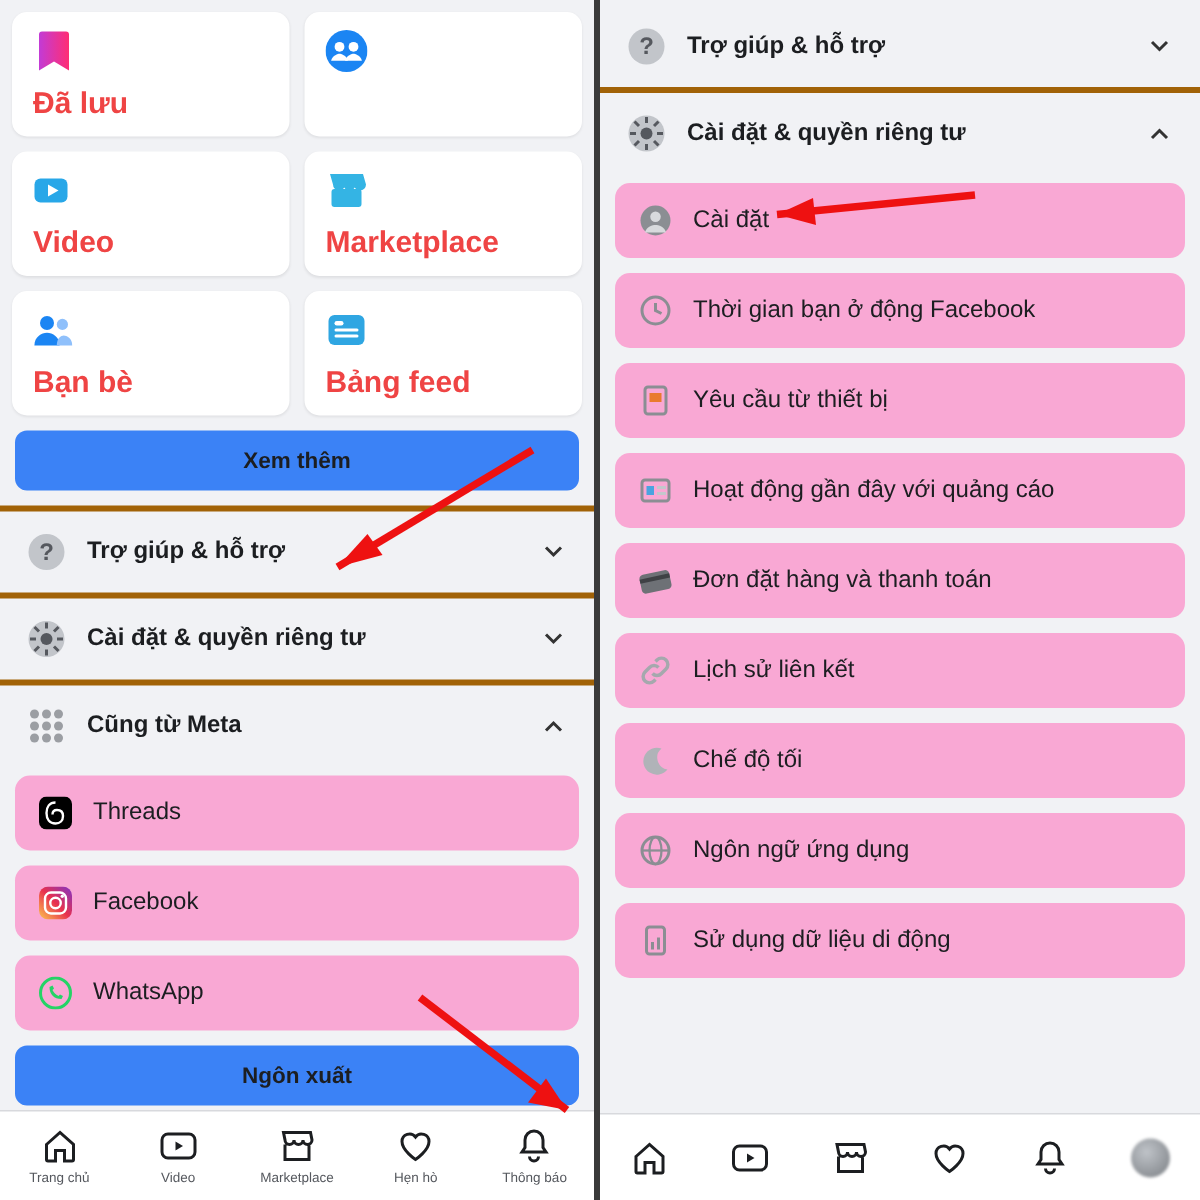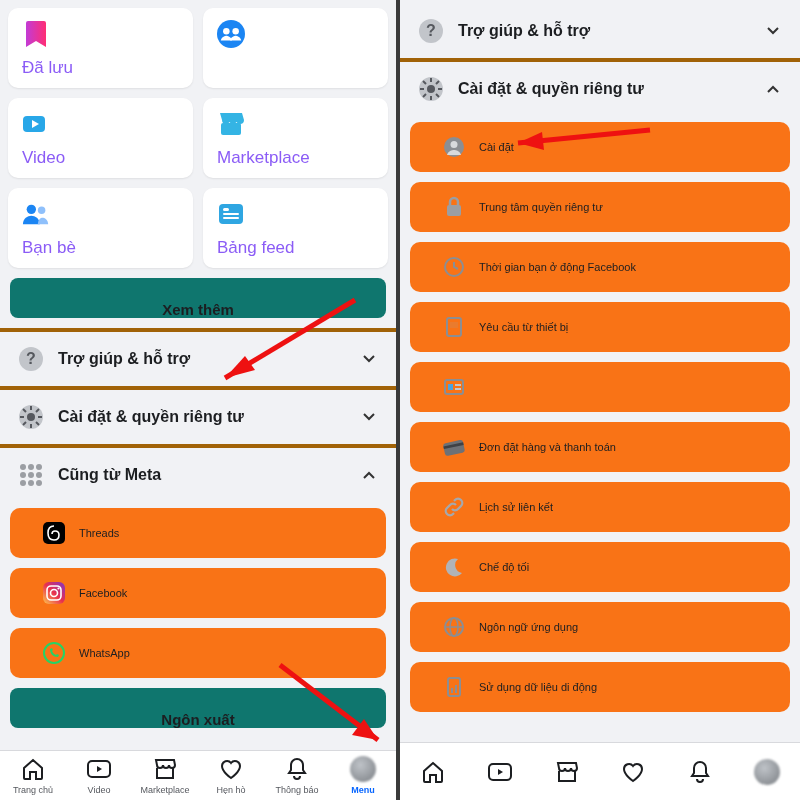--- a/index.html
+++ b/index.html
@@ -8,46 +8,46 @@
   .pane-left { width: 400px; border-right: 4px solid #3a3a3a; }
   .pane-right { width: 400px; }
 
   
   .grid { display: flex; flex-wrap: wrap; padding: 8px 8px 0 8px; gap: 10px; }
   .tile {
     width: calc(50% - 5px); background: #fff; border-radius: 10px;
     padding: 12px 14px 10px 14px; box-shadow: 0 1px 2px rgba(0,0,0,.08);
   }
   .tile .icon { width: 28px; height: 28px; margin-bottom: 10px; display:flex;align-items:center;justify-content:center; }
-  .tile .label { font-size: 17px; color: #8b5cf6; font-weight: 400; }
+  .tile .label { font-size: 20px; color: #ef4444; font-weight: 700; }
 
   .wide-btn {
-    margin: 10px; background: #0f766e; border-radius: 8px; height: 40px;
-    display:flex; align-items:flex-end; justify-content:center; font-size:15px; font-weight:600; color:#1c1e21;
+    margin: 10px; background: #3b82f6; border-radius: 8px; height: 40px;
+    display:flex; align-items:center; justify-content:center; font-size:15px; font-weight:600; color:#1c1e21;
   }
 
   .row {
     display:flex; align-items:center; padding: 14px 18px; border-top:4px solid #a16207;
     font-size: 16px; font-weight:600; color:#1c1e21;
   }
   .row.first { border-top:none; }
   .row .ricon { width:26px; height:26px; margin-right:14px; display:flex;align-items:center;justify-content:center; }
   .row .rlabel { flex:1; }
   .row .chev { width:16px; color:#555; }
 
   .card-list { padding: 6px 10px 0 10px; }
   .card {
-    background:#f97316; border-radius:10px; margin-bottom:10px; padding:14px 33px;
-    display:flex; align-items:center; font-size:11px; font-weight:500; color:#1c1e21;
+    background:#f9a8d4; border-radius:10px; margin-bottom:10px; padding:14px 16px;
+    display:flex; align-items:center; font-size:16px; font-weight:500; color:#1c1e21;
   }
   .card .cicon { width:22px; height:22px; margin-right:14px; display:flex;align-items:center;justify-content:center; }
 
   
   .tabbar {
-    position:absolute; bottom:0; left:0; right:0; height:50px; background:#fff;
+    position:absolute; bottom:0; left:0; right:0; height:60px; background:#fff;
     display:flex; border-top:1px solid #d8d9dd;
   }
   .tab { flex:1; display:flex; flex-direction:column; align-items:center; justify-content:center; gap:3px; }
   .tab .ticon { width:26px; height:26px; display:flex;align-items:center;justify-content:center; }
   .tab .tlabel { font-size:9px; color:#55585e; }
   .tab.active .tlabel { color:#0866ff; font-weight:600; }
 
   .tabbar2 { position:absolute; bottom:0; left:0; right:0; height:58px; background:#fff; display:flex; border-top:1px solid #d8d9dd; }
   .tab2 { flex:1; display:flex; align-items:center; justify-content:center; }
 
@@ -276,26 +276,20 @@
       <div class="tlabel">Hẹn hò</div>
     </div>
     <div class="tab">
       <div class="ticon">
           <svg width="22" height="24" viewBox="0 0 22 24">
             <path d="M11 2a6 6 0 0 0-6 6v5l-2 3h16l-2-3V8a6 6 0 0 0-6-6zM8 19a3 3 0 0 0 6 0" fill="none" stroke="#1c1e21" stroke-width="2"></path>
           </svg>
         </div>
       <div class="tlabel">Thông báo</div>
     </div>
-    <div class="tab active">
-      <div class="ticon">
-          <div class="avatar"></div>
-        </div>
-      <div class="tlabel">Menu</div>
-    </div>
   </div>
 
   <svg class="arrow" style="left:205px;top:290px" width="160" height="100">
       <line x1="150" y1="10" x2="20" y2="88" stroke="#e11" stroke-width="5"></line>
       <polygon points="20,88 40,66 50,80" fill="#e11"></polygon>
     </svg>
   <svg class="arrow" style="left:270px;top:655px" width="130" height="100">
       <line x1="10" y1="10" x2="108" y2="85" stroke="#e11" stroke-width="5"></line>
       <polygon points="108,85 82,80 94,64" fill="#e11"></polygon>
     </svg>
@@ -349,29 +343,20 @@
           <svg width="22" height="22" viewBox="0 0 22 22">
             <circle cx="11" cy="11" r="10" fill="#8b8e93"></circle>
             <circle cx="11" cy="8.5" r="3.5" fill="#d8dadd"></circle>
             <path d="M4 19c1-4 5-5 7-5s6 1 7 5" fill="#d8dadd"></path>
           </svg>
         </div>
       <span>Cài đặt</span>
     </div>
     <div class="card">
       <div class="cicon">
-          <svg width="20" height="22" viewBox="0 0 20 22">
-            <rect x="3" y="9" width="14" height="11" rx="2" fill="#9b9ea3"></rect>
-            <path d="M6 9V6a4 4 0 0 1 8 0v3" fill="none" stroke="#9b9ea3" stroke-width="2.5"></path>
-          </svg>
-        </div>
-      <span>Trung tâm quyền riêng tư</span>
-    </div>
-    <div class="card">
-      <div class="cicon">
           <svg width="22" height="22" viewBox="0 0 22 22">
             <circle cx="11" cy="11" r="9" fill="none" stroke="#8b8e93" stroke-width="2"></circle>
             <path d="M11 6v5l4 2" stroke="#8b8e93" stroke-width="2" fill="none"></path>
           </svg>
         </div>
       <span>Thời gian bạn ở động Facebook</span>
     </div>
     <div class="card">
       <div class="cicon">
           <svg width="18" height="22" viewBox="0 0 18 22">
@@ -383,20 +368,21 @@
     </div>
     <div class="card">
       <div class="cicon">
           <svg width="22" height="20" viewBox="0 0 22 20">
             <rect x="2" y="3" width="18" height="14" rx="2" fill="none" stroke="#8b8e93" stroke-width="2"></rect>
             <rect x="5" y="7" width="5" height="6" fill="#4aa3e0"></rect>
             <rect x="12" y="7" width="6" height="2" fill="#c4c7cc"></rect>
             <rect x="12" y="11" width="6" height="2" fill="#c4c7cc"></rect>
           </svg>
         </div>
+      <span>Hoạt động gần đây với quảng cáo</span>
     </div>
     <div class="card">
       <div class="cicon">
           <svg width="24" height="18" viewBox="0 0 24 18">
             <rect x="1" y="3" width="22" height="14" rx="3" fill="#6e7176" transform="rotate(-12 12 10)"></rect>
             <rect x="1" y="6" width="22" height="3" fill="#3f4145" transform="rotate(-12 12 10)"></rect>
           </svg>
         </div>
       <span>Đơn đặt hàng và thanh toán</span>
     </div>

